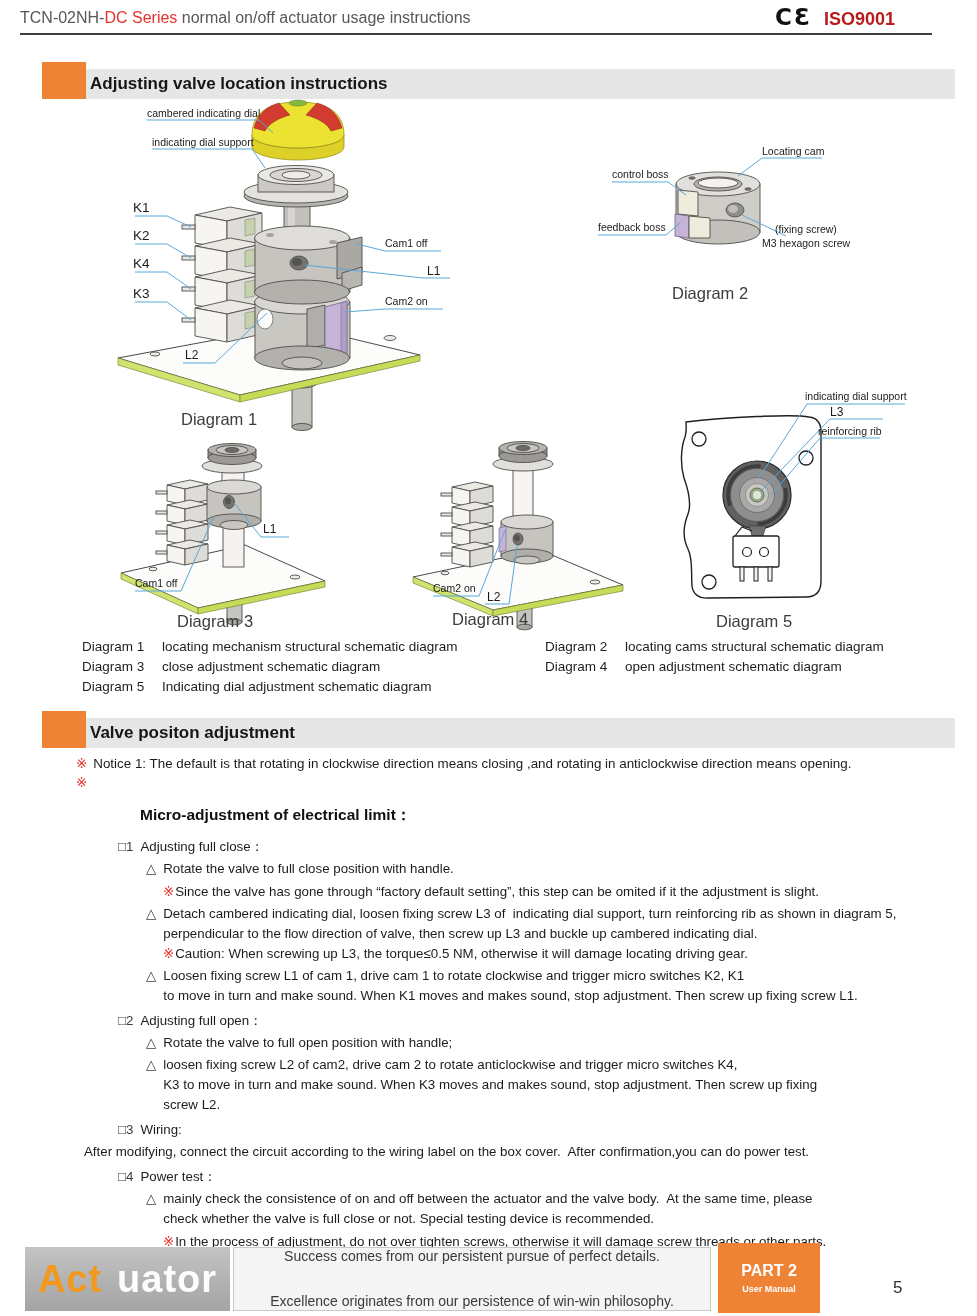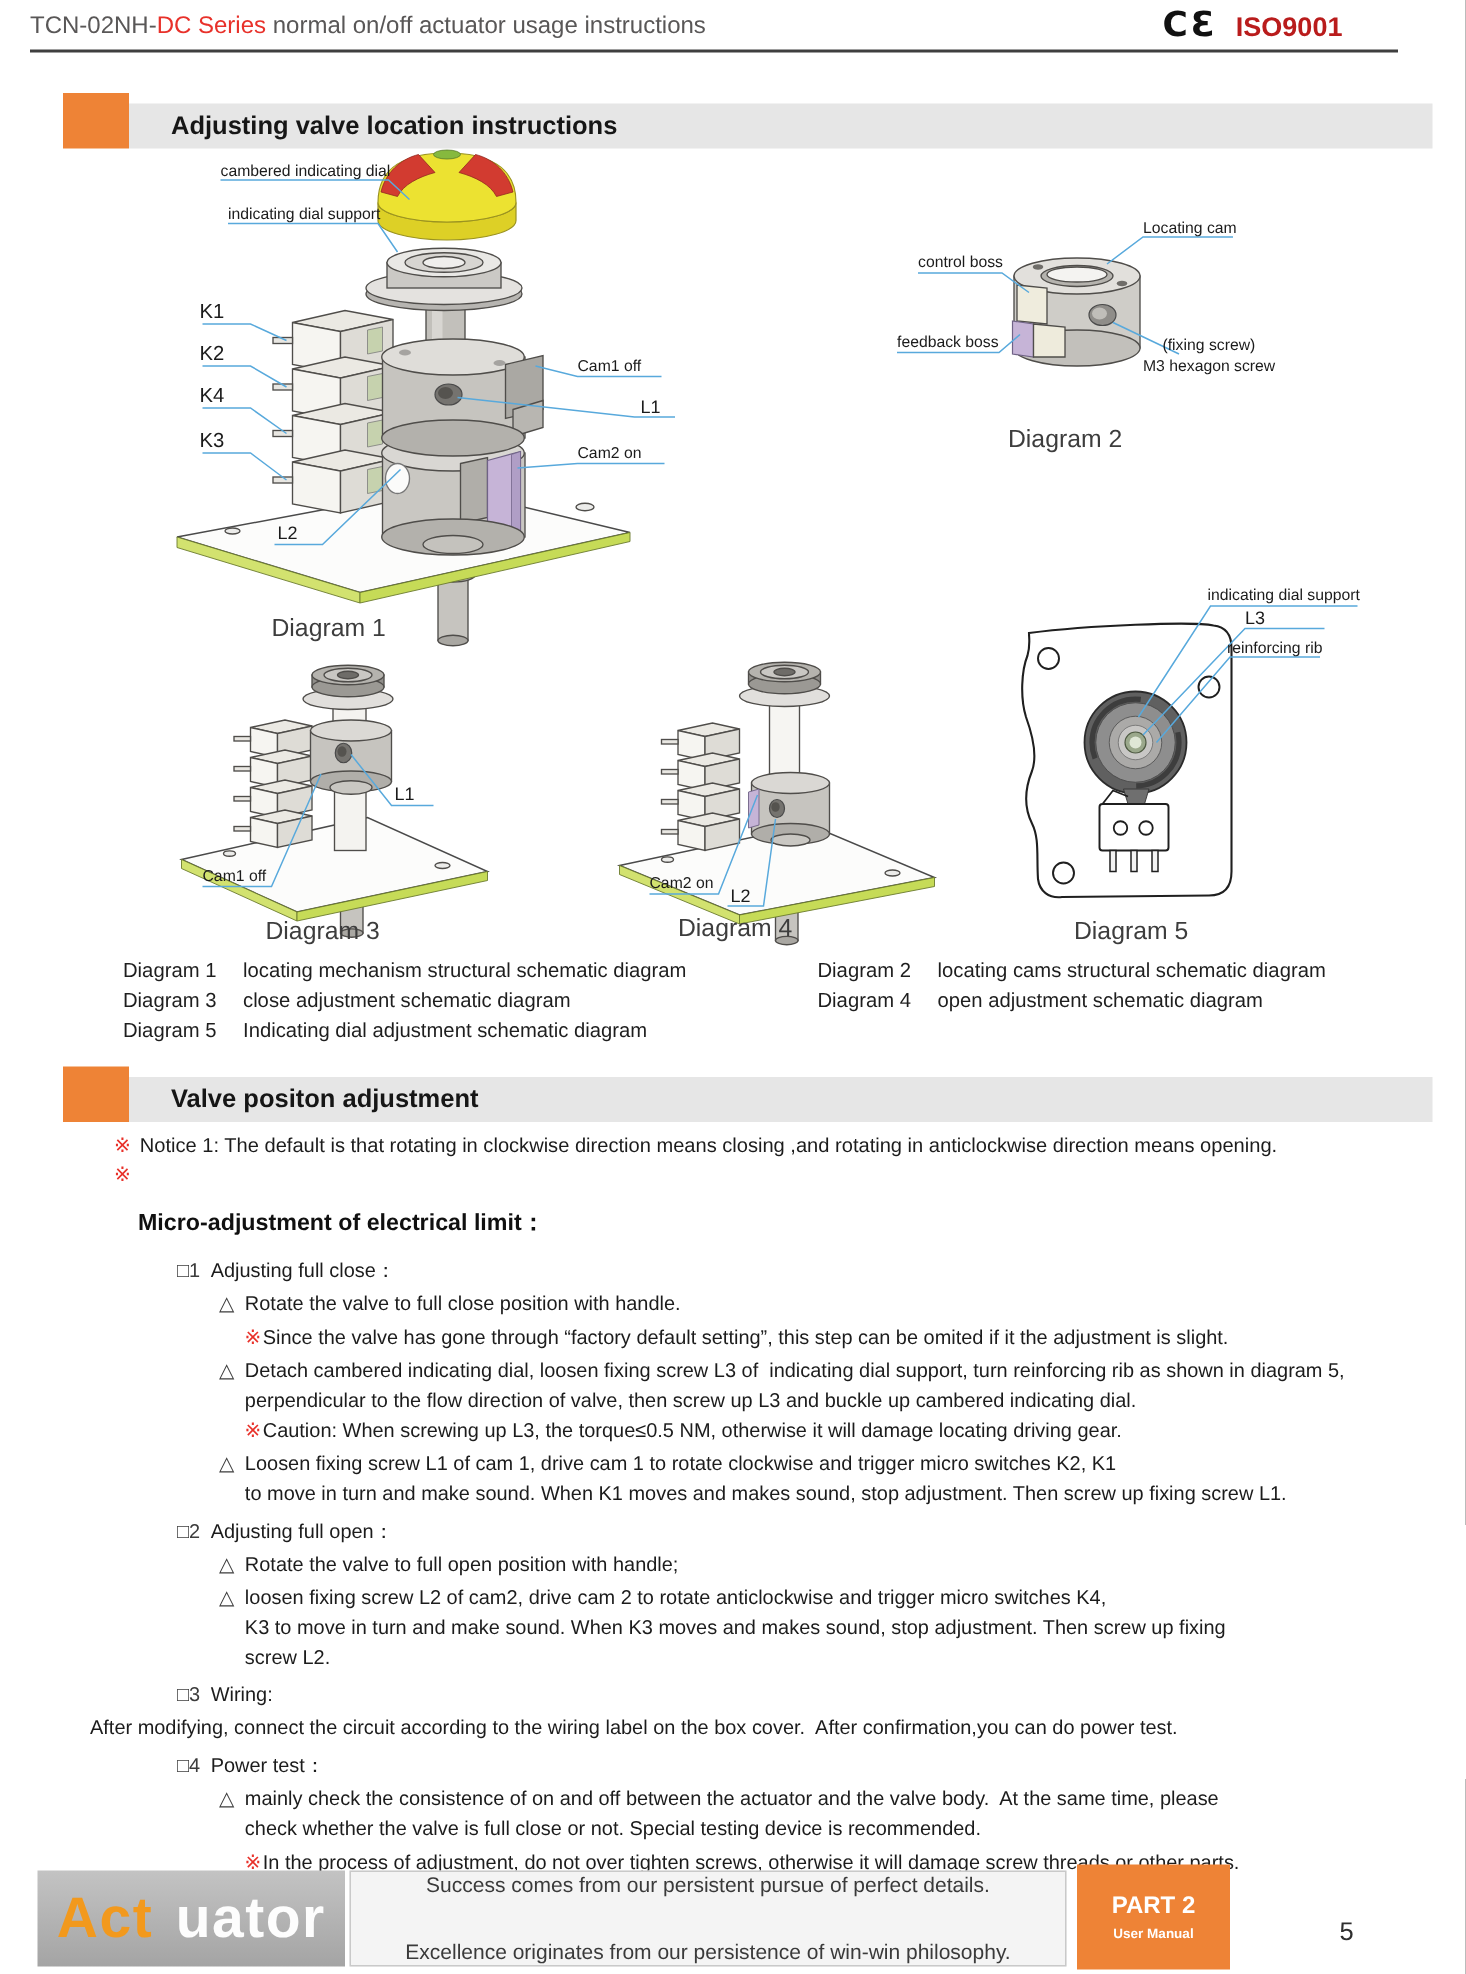--- a/index.html
+++ b/index.html
@@ -8,47 +8,47 @@
   
   .hdr-title{position:absolute;left:20px;top:9px;font-size:16px;font-weight:normal;color:#595757;}
   .hdr-series{color:#e8312a;}
   .hdr-right{position:absolute;left:775px;top:4px;display:flex;align-items:baseline;gap:12px;}
   .ce{font-size:23px;font-weight:bold;color:#111;letter-spacing:2px;font-family:"DejaVu Sans",sans-serif;}
   .iso{font-size:18px;font-weight:bold;color:#b91c1c;}
   .hdr-rule{position:absolute;left:20px;top:33px;width:912px;height:2px;background:#3f3f3f;}
   
   .secsq{position:absolute;left:42px;width:44px;height:37px;background:#ee8336;}
   .secbar{position:absolute;left:86px;width:869px;height:30px;background:#e6e6e6;
-          line-height:30px;padding-left:28px;box-sizing:border-box;
+          line-height:30px;padding-left:4px;box-sizing:border-box;
           font-size:17px;font-weight:bold;color:#161616;}
   
   .dia{position:absolute;}
   .dcap{position:absolute;font-size:16.5px;color:#3d3d3d;}
   svg text{fill:#1b1b1b;font-family:"Liberation Sans","DejaVu Sans",sans-serif;}
   .lbl{font-size:10.5px;}
   .lblk{font-size:13.5px;}
   .lbll{font-size:12px;}
   .lead{stroke:#58a9dc;stroke-width:1;fill:none;}
   .ol{stroke:#4f4d4a;stroke-width:0.9;}
   
   .caplist{position:absolute;top:637px;font-size:13.5px;color:#1e1e1e;line-height:20px;}
   .caplist .num{display:inline-block;width:80px;}
   
   .tb{position:absolute;left:0;top:754px;width:977px;}
   .notice{padding-left:76px;font-size:13.4px;color:#1c1c1c;line-height:19px;display:flex;}
   .notice .mk{color:#e8312a;margin-right:6px;flex:none;}
-  .limit-h{margin-top:13px;padding-left:92px;font-size:15.5px;font-weight:bold;color:#101010;}
+  .limit-h{margin-top:13px;padding-left:92px;font-size:15.5px;font-weight:bold;color:#101010;margin-left:48px;}
   .step{display:flex;font-size:13.3px;color:#1c1c1c;line-height:20px;padding-right:16px;margin-top:2px;}
   .step .mk{flex:none;margin-right:7px;color:#3c3c3c;}
   .step .tx{white-space:pre-wrap;}
   .s1{padding-left:118px;margin-top:5px;}
   .s2{padding-left:146px;}
   .s3{padding-left:163px;margin-top:3px;}
   .s3 .mk{color:#e8312a;margin-right:1px;}
-  .sp{padding-left:60px;}
+  .sp{padding-left:84px;}
   
   .f-logo{position:absolute;left:25px;top:1247px;width:205px;height:64px;
           background:linear-gradient(180deg,#c3c3c3,#a4a4a4);
           display:flex;align-items:center;justify-content:center;
           font-size:38px;font-weight:bold;letter-spacing:1px;}
   .f-act{color:#f2991d;}
   .f-uat{color:#fdfdfd;margin-left:15px;}
   .f-slogan{position:absolute;left:233px;top:1247px;width:478px;height:64px;background:#f4f4f4;
             border:1px solid #c9c9c9;box-sizing:border-box;display:flex;flex-direction:column;
             align-items:center;justify-content:center;font-size:14px;color:#3a3a3a;line-height:21px;gap:24px;}

